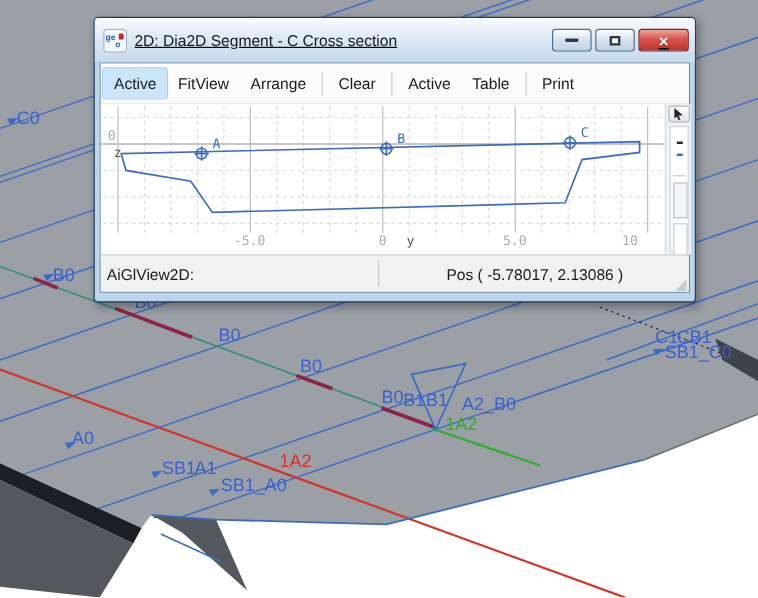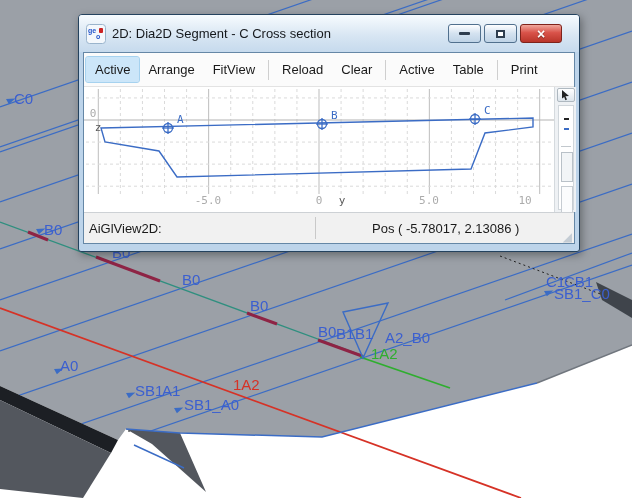--- a/index.html
+++ b/index.html
@@ -7,23 +7,23 @@
          font-family:"Liberation Sans",sans-serif;}
   
   #scene{position:absolute;left:0;top:0;z-index:0;}
   #scene-labels{position:absolute;left:0;top:0;width:632px;height:498px;z-index:1;pointer-events:none;}
   .scene-label{position:absolute;font-size:15px;line-height:11px;white-space:nowrap;
                font-family:"Liberation Sans",sans-serif;}
   
   .window{position:absolute;left:78px;top:14px;width:502px;height:238px;z-index:2;
           background:#bdd4ea;border:1px solid #24425e;border-radius:4px 4px 3px 3px;
           box-shadow:2px 3px 8px rgba(0,0,0,.35);box-sizing:border-box;}
-  .titlebar{height:37px;display:flex;align-items:center;padding:0 17px 0 7px;
+  .titlebar{height:37px;display:flex;align-items:center;padding:0 5px 0 7px;
             background:linear-gradient(#f7fbfe,#d8e6f3 55%,#c6daed);
-            border-radius:3px 3px 0 0;}
+            border-radius:3px 3px 0 0;text-decoration:underline;}
   .app-icon{width:20px;height:20px;margin-right:6px;flex:0 0 auto;}
   .title{font-size:13px;color:#15181c;flex:1 1 auto;white-space:nowrap;overflow:hidden;}
   .controls{display:flex;gap:3px;flex:0 0 auto;}
   .wbtn{width:33px;height:19px;border:1px solid #51708e;border-radius:3px;
         background:linear-gradient(#fefeff,#d4e2f0 50%,#bfd3e6);
         display:flex;align-items:center;justify-content:center;box-sizing:border-box;cursor:default;}
   .wbtn.close{width:42px;border:1px solid #7e231b;
         background:linear-gradient(#f0a89d,#d9534a 45%,#b9352a);}
   .glyph-min{width:11px;height:3px;background:#2e3d4e;border-radius:1px;}
   .glyph-max{width:9px;height:8px;border:2px solid #2e3d4e;box-sizing:border-box;background:#fff;}
@@ -169,24 +169,23 @@
           </span>
         <span class="wbtn close">
             <span class="glyph-close">×</span>
           </span>
       </span>
     </div>
 
     <div class="win-body">
       <div class="menubar" id="menubar">
           <span class="menu-item active">Active</span>
+          <span class="menu-item">FitView</span>
           <span class="menu-item">Arrange</span>
-          <span class="menu-item">FitView</span>
           <span class="menu-sep"></span>
-          <span class="menu-item">Reload</span>
           <span class="menu-item">Clear</span>
           <span class="menu-sep"></span>
           <span class="menu-item">Active</span>
           <span class="menu-item">Table</span>
           <span class="menu-sep"></span>
           <span class="menu-item">Print</span>
         </div>
 
       <div class="plot-row">
         <svg class="plot" id="plot" viewBox="0 0 470 129">

